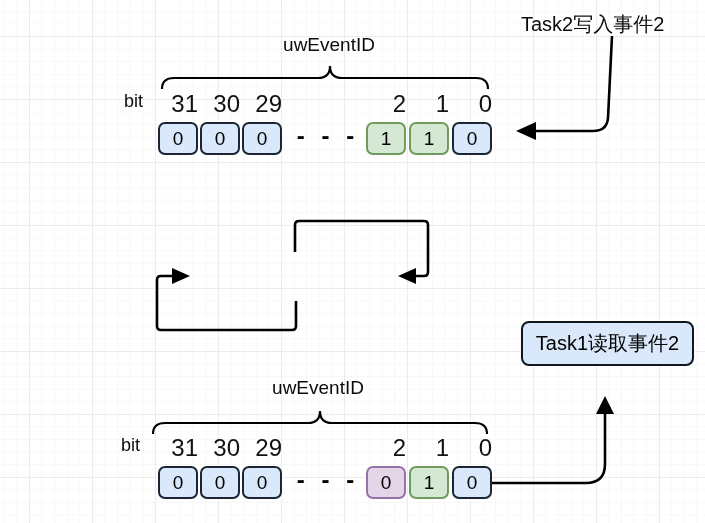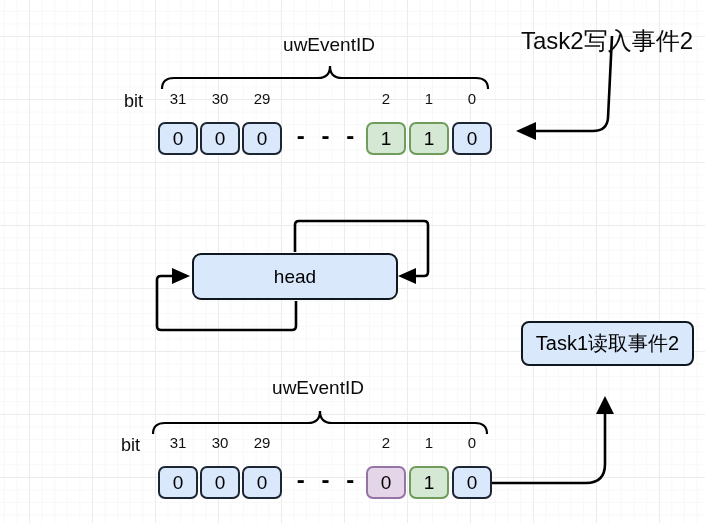--- a/index.html
+++ b/index.html
@@ -22,42 +22,42 @@
   }
   .abs{position:absolute;}
   svg.overlay{position:absolute;left:0;top:0;z-index:1;pointer-events:none;}
   .overlay path{fill:none;stroke:#000;stroke-width:2.6px;}
   .overlay path.brace{stroke-width:2.2px;}
   .overlay polygon{fill:#000;stroke:none;}
 
   .label{white-space:nowrap;color:#0b0b0b;z-index:2;}
   .reg-title{width:160px;text-align:center;font-size:19px;}
   .bit-caption{font-size:18px;}
-  .bit-num{width:40px;text-align:center;font-size:15px;z-index:2;}
+  .bit-num{width:40px;text-align:right;font-size:24px;z-index:2;}
   .cell{
     width:40px;height:33px;box-sizing:border-box;
     border:2px solid #1c2633;border-radius:7px;
     display:flex;align-items:center;justify-content:center;
     font-size:19px;color:#000;z-index:2;
   }
   .cell-blue{background:#dae8fc;border-color:#1c2633;}
   .cell-green{background:#d5e8d4;border-color:#6f9c5a;}
   .cell-purple{background:#e5d5e8;border-color:#9673a6;}
   .gap-dashes{
     width:66px;text-align:center;font-size:24px;font-weight:bold;
     letter-spacing:5px;color:#000;z-index:2;
   }
   .node{
     box-sizing:border-box;background:#dae8fc;border:2px solid #10181f;
     display:flex;align-items:center;justify-content:center;
     z-index:2;color:#000;
   }
   .head-node{left:192px;top:253px;width:206px;height:47px;border-radius:9px;font-size:19px;}
   .task1-node{left:521px;top:321px;width:173px;height:45px;border-radius:8px;font-size:20px;}
-  .task2-label{left:521px;top:25px;font-size:24px;}
+  .task2-label{left:521px;top:11px;font-size:20px;}
   .stlist-label{left:16px;top:264px;font-size:19px;}
 </style>
 </head>
 <body>
 
 <div class="canvas">
 
   <svg class="overlay" width="705" height="523" viewBox="0 0 705 523">
 
     <g>
@@ -102,21 +102,20 @@
   <div class="abs bit-num" style="left:452px;top:90px;">0</div>
 
   <div class="abs cell cell-blue" style="left:158px;top:122px;">0</div>
   <div class="abs cell cell-blue" style="left:200px;top:122px;">0</div>
   <div class="abs cell cell-blue" style="left:242px;top:122px;">0</div>
   <div class="abs gap-dashes" style="left:295px;top:122px;">- - -</div>
   <div class="abs cell cell-green" style="left:366px;top:122px;">1</div>
   <div class="abs cell cell-green" style="left:409px;top:122px;">1</div>
   <div class="abs cell cell-blue" style="left:452px;top:122px;">0</div>
 
-  <div class="abs node head-node">head</div>
 
   <div class="abs label reg-title" style="left:238px;top:377px;">uwEventID</div>
   <div class="abs label bit-caption" style="left:121px;top:435px;">bit</div>
 
   <div class="abs bit-num" style="left:158px;top:434px;">31</div>
   <div class="abs bit-num" style="left:200px;top:434px;">30</div>
   <div class="abs bit-num" style="left:242px;top:434px;">29</div>
   <div class="abs bit-num" style="left:366px;top:434px;">2</div>
   <div class="abs bit-num" style="left:409px;top:434px;">1</div>
   <div class="abs bit-num" style="left:452px;top:434px;">0</div>

